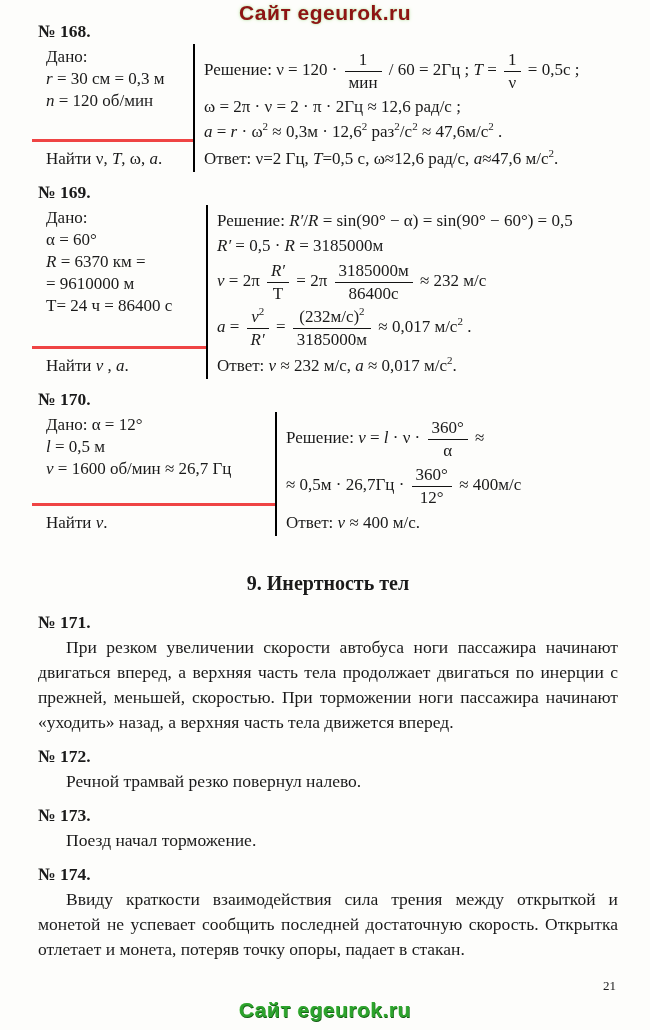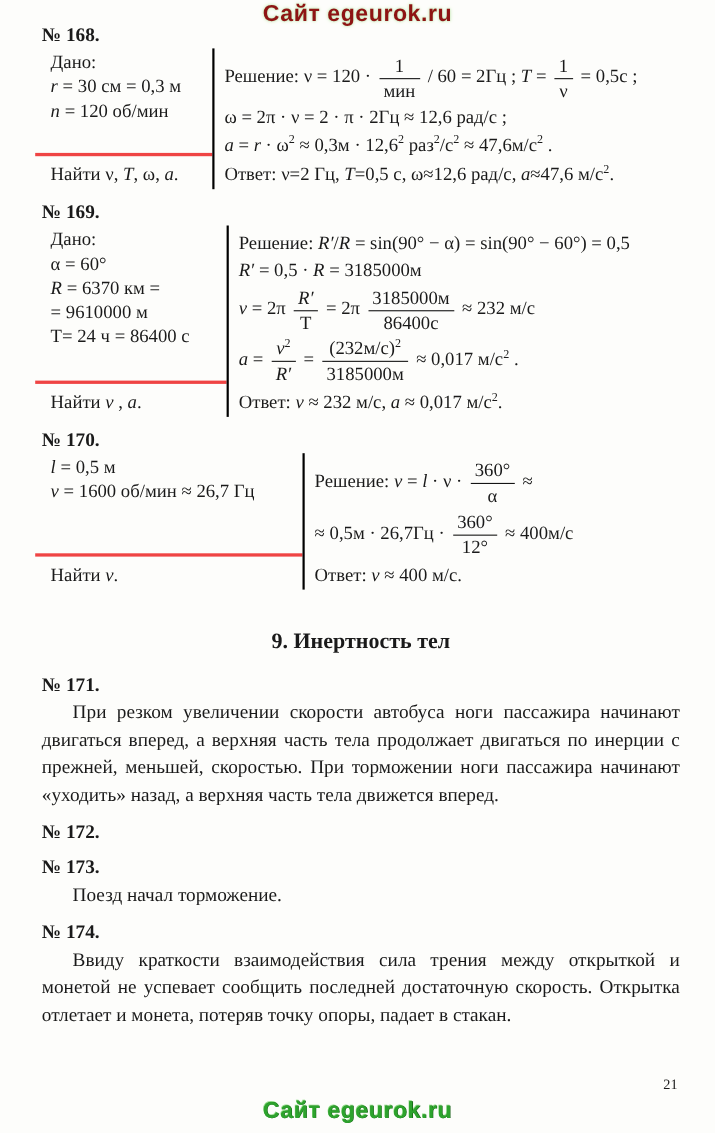--- a/index.html
+++ b/index.html
@@ -144,20 +144,21 @@
           <div class="answer-line fline">Ответ: <i>v</i> ≈ 232 м/с, <i>a</i> ≈ 0,017 м/с<sup>2</sup>.</div>
         </div>
       </div>
     </section>
 
     <section class="gap-169">
       <div class="prob-head">№ 170.</div>
       <div class="task">
         <div class="task-left w170">
           <div class="dano">
+            <div class="fline">Дано: α = 12°</div>
             <div class="fline"><i>l</i> = 0,5 м</div>
             <div class="fline"><i>ν</i> = 1600 об/мин ≈ 26,7 Гц</div>
           </div>
           <div class="find fline">Найти <i>v</i>.</div>
         </div>
         <div class="task-right">
           <div class="sol-line fline">Решение:  <i>v</i> = <i>l</i> · ν · <span class="frac"><span class="fnum">360°</span><span class="fden">α</span></span> ≈</div>
           <div class="sol-line fline">≈ 0,5м · 26,7Гц · <span class="frac"><span class="fnum">360°</span><span class="fden">12°</span></span> ≈ 400м/с</div>
           <div class="answer-line fline">Ответ: <i>v</i> ≈ 400 м/с.</div>
         </div>
@@ -166,20 +167,21 @@
 
     <h2 class="section-title">9. Инертность тел</h2>
 
     <section class="text-prob gap-171">
       <div class="prob-head">№ 171.</div>
       <p class="prob-para">При резком увеличении скорости автобуса ноги пассажира начинают двигаться вперед, а верхняя часть тела продолжает двигаться по инерции с прежней, меньшей, скоростью. При торможении ноги пассажира начинают «уходить» назад, а верхняя часть тела движется вперед.</p>
     </section>
 
     <section class="text-prob">
       <div class="prob-head">№ 172.</div>
+      <p class="prob-para">Речной трамвай резко повернул налево.</p>
     </section>
 
     <section class="text-prob">
       <div class="prob-head">№ 173.</div>
       <p class="prob-para">Поезд начал торможение.</p>
     </section>
 
     <section class="text-prob">
       <div class="prob-head">№ 174.</div>
       <p class="prob-para">Ввиду краткости взаимодействия сила трения между открыткой и монетой не успевает сообщить последней достаточную скорость. Открытка отлетает и монета, потеряв точку опоры, падает в стакан.</p>

